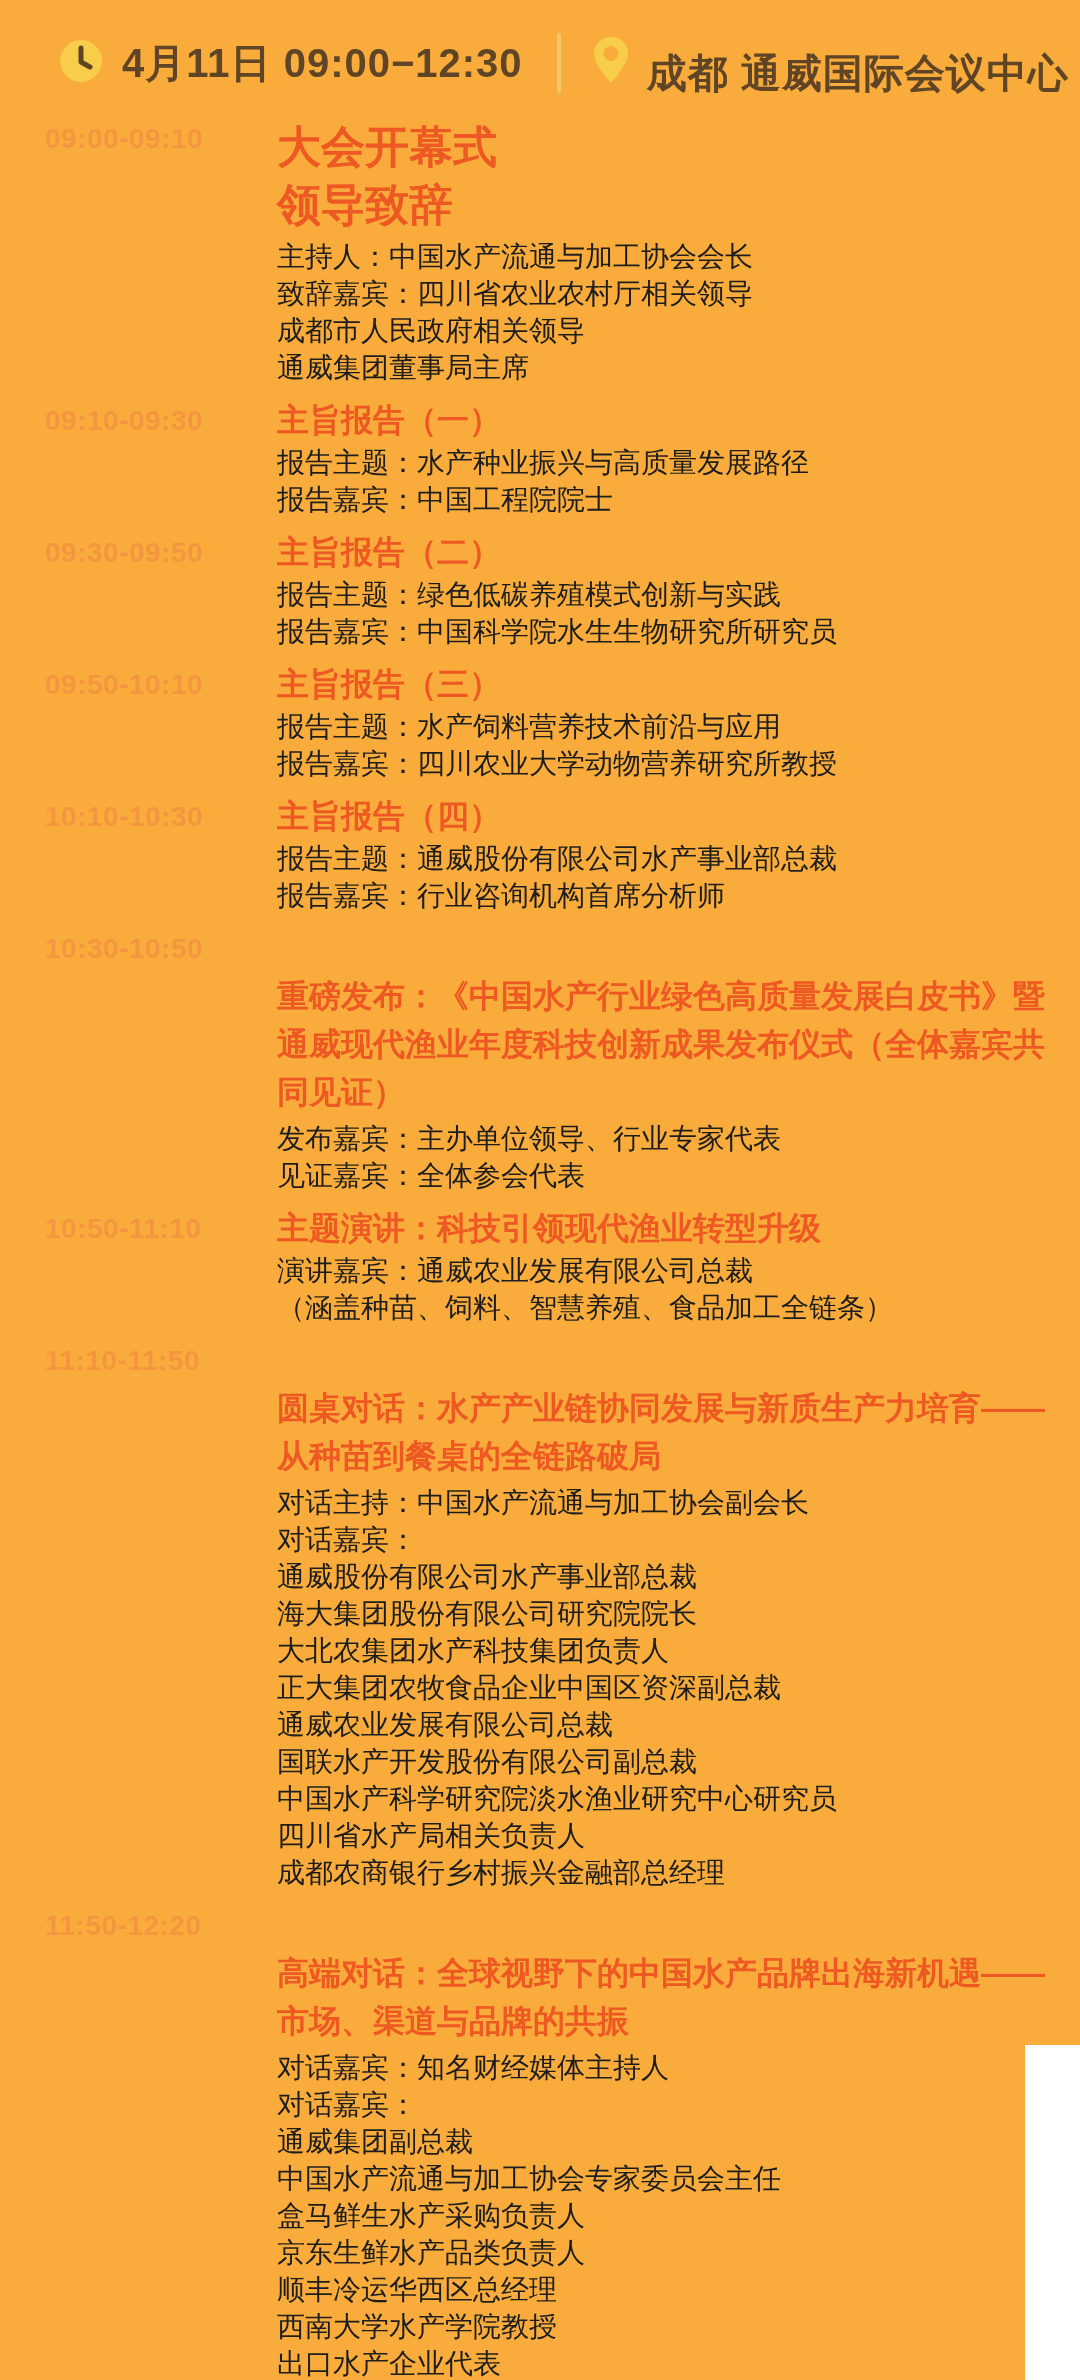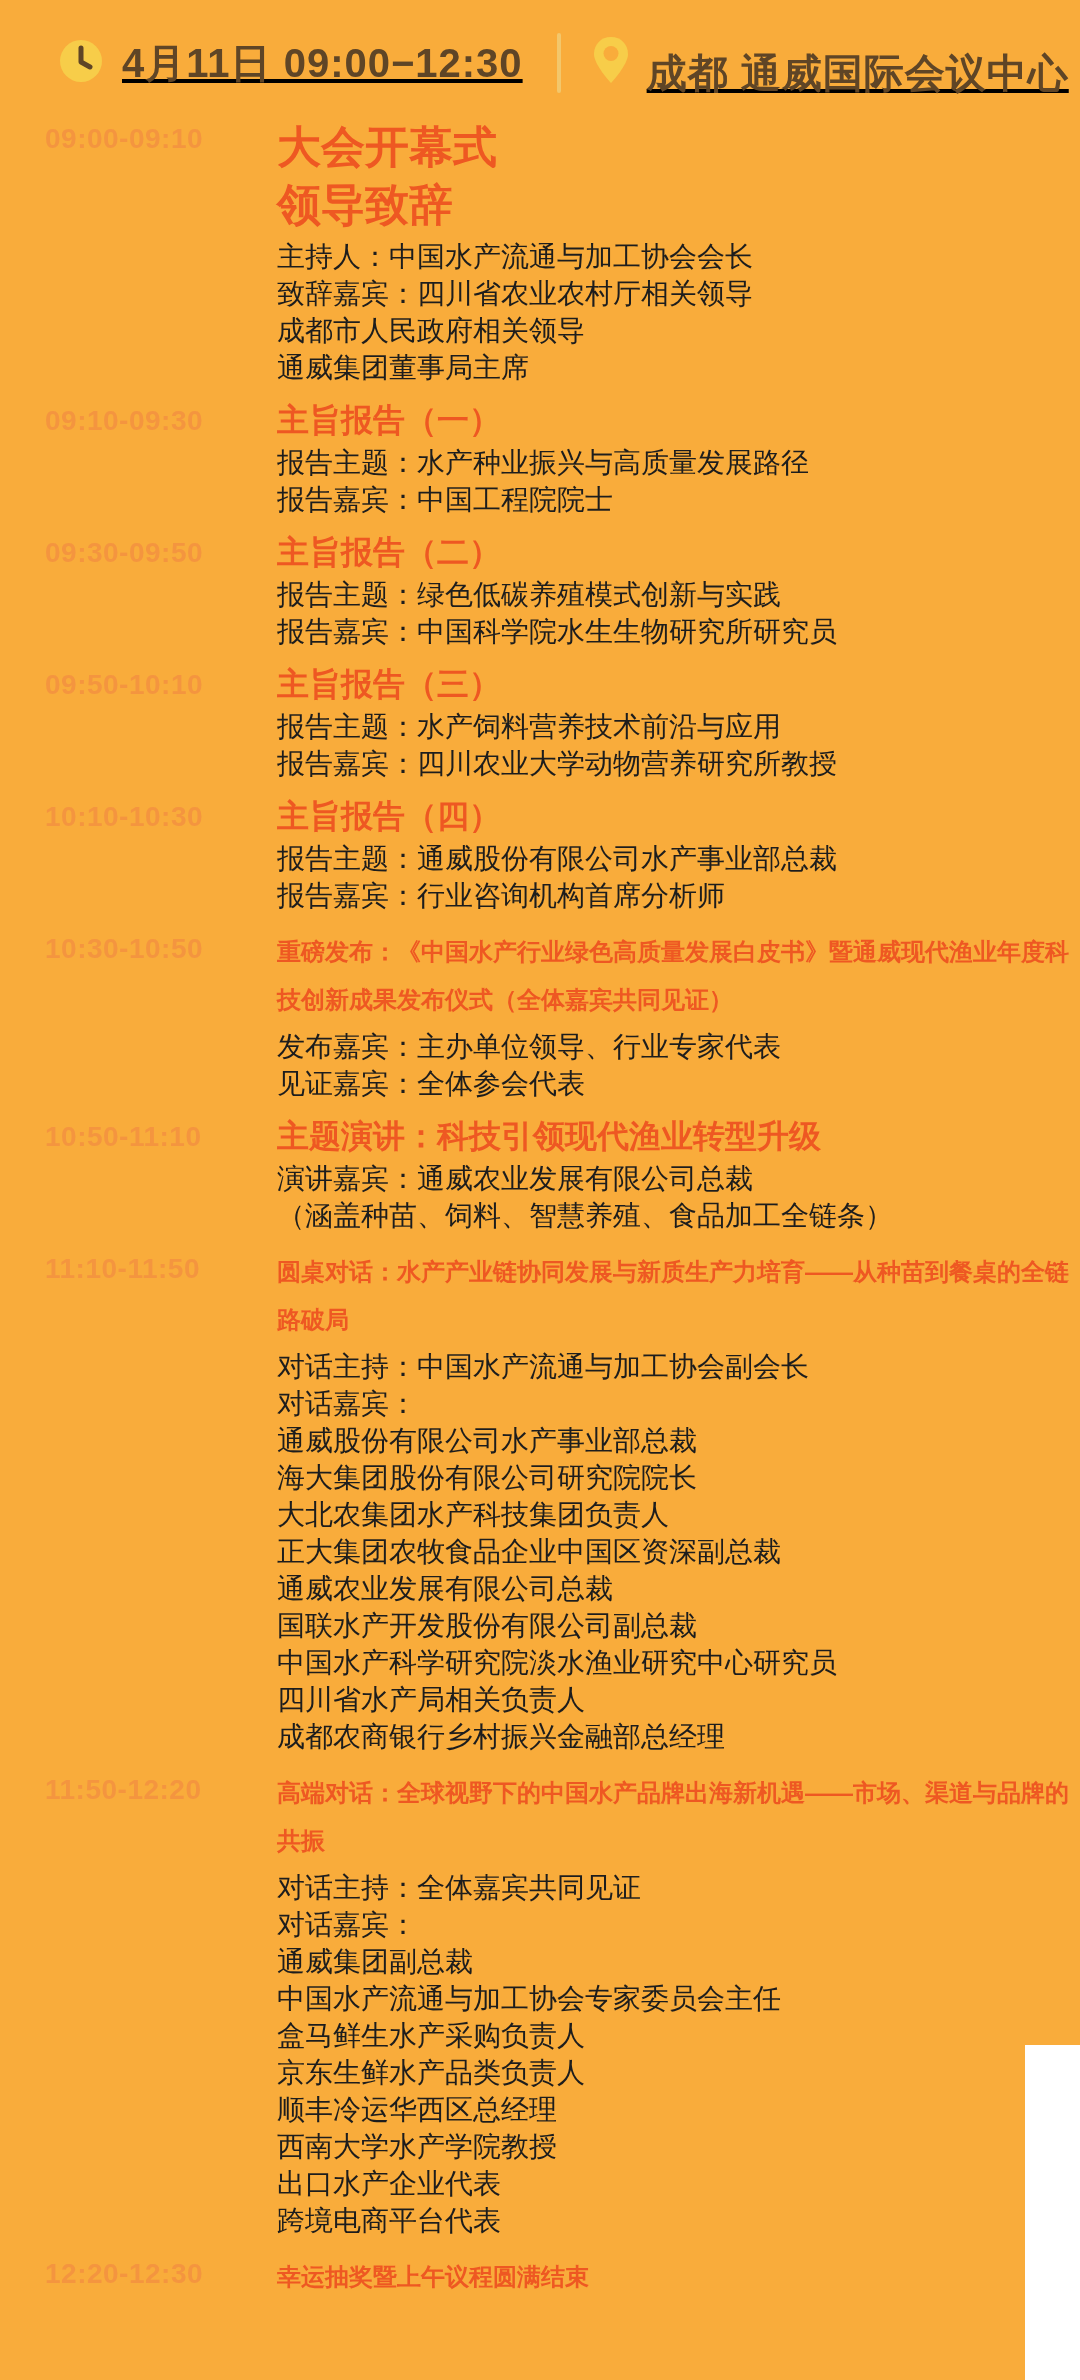--- a/index.html
+++ b/index.html
@@ -8,21 +8,21 @@
   }
   html,body{margin:0;padding:0;}
   body{
     width:1080px;height:2380px;position:relative;overflow:hidden;
     background:var(--bg);
     font-family:"Liberation Sans","DejaVu Sans",sans-serif;
   }
   
   .header{
     position:absolute;top:30px;left:58px;right:20px;height:66px;
-    display:flex;align-items:center;text-decoration:underline;
+    display:flex;align-items:center;
   }
   .hicon{flex:none;display:block;}
   .htext{
     color:var(--header-text);font-size:40px;font-weight:700;
     letter-spacing:1px;white-space:nowrap;
   }
   .hdate{margin-left:18px;}
   .hdivider{
     flex:none;width:4px;height:60px;background:var(--divider);
     border-radius:2px;margin:0 30px 0 34px;
@@ -31,21 +31,21 @@
   
   .agenda{position:absolute;top:118px;left:45px;right:0;}
   .row{display:flex;align-items:flex-start;margin-bottom:14px;}
   .time{
     flex:none;width:232px;padding-top:5px;
     color:var(--time);font-size:28px;font-weight:700;letter-spacing:.5px;
   }
   .content{flex:1;min-width:0;padding-right:6px;}
   .title{color:var(--accent);font-size:32px;font-weight:700;line-height:40px;}
   .title.large{font-size:44px;line-height:58px;}
-  .title.banner{font-size:24px;line-height:48px;}
+  .title.banner{font-size:32px;line-height:48px;margin-top:44px;}
   .line{color:var(--ink);font-size:28px;font-weight:400;line-height:37px;}
   .content .title + .line{margin-top:4px;}
   
   .white-patch{
     position:absolute;left:1025px;top:2045px;width:55px;height:335px;
     background:#FFFFFF;
   }
 </style>
 </head>
 <body>
@@ -142,21 +142,21 @@
         <div class="line">国联水产开发股份有限公司副总裁</div>
         <div class="line">中国水产科学研究院淡水渔业研究中心研究员</div>
         <div class="line">四川省水产局相关负责人</div>
         <div class="line">成都农商银行乡村振兴金融部总经理</div>
       </div>
     </div>
     <div class="row">
       <div class="time">11:50-12:20</div>
       <div class="content">
         <div class="title banner">高端对话：全球视野下的中国水产品牌出海新机遇——市场、渠道与品牌的共振</div>
-        <div class="line">对话主持：全体嘉宾共同见证</div>
+        <div class="line">对话嘉宾：知名财经媒体主持人</div>
         <div class="line">对话嘉宾：</div>
         <div class="line">通威集团副总裁</div>
         <div class="line">中国水产流通与加工协会专家委员会主任</div>
         <div class="line">盒马鲜生水产采购负责人</div>
         <div class="line">京东生鲜水产品类负责人</div>
         <div class="line">顺丰冷运华西区总经理</div>
         <div class="line">西南大学水产学院教授</div>
         <div class="line">出口水产企业代表</div>
         <div class="line">跨境电商平台代表</div>
       </div>

